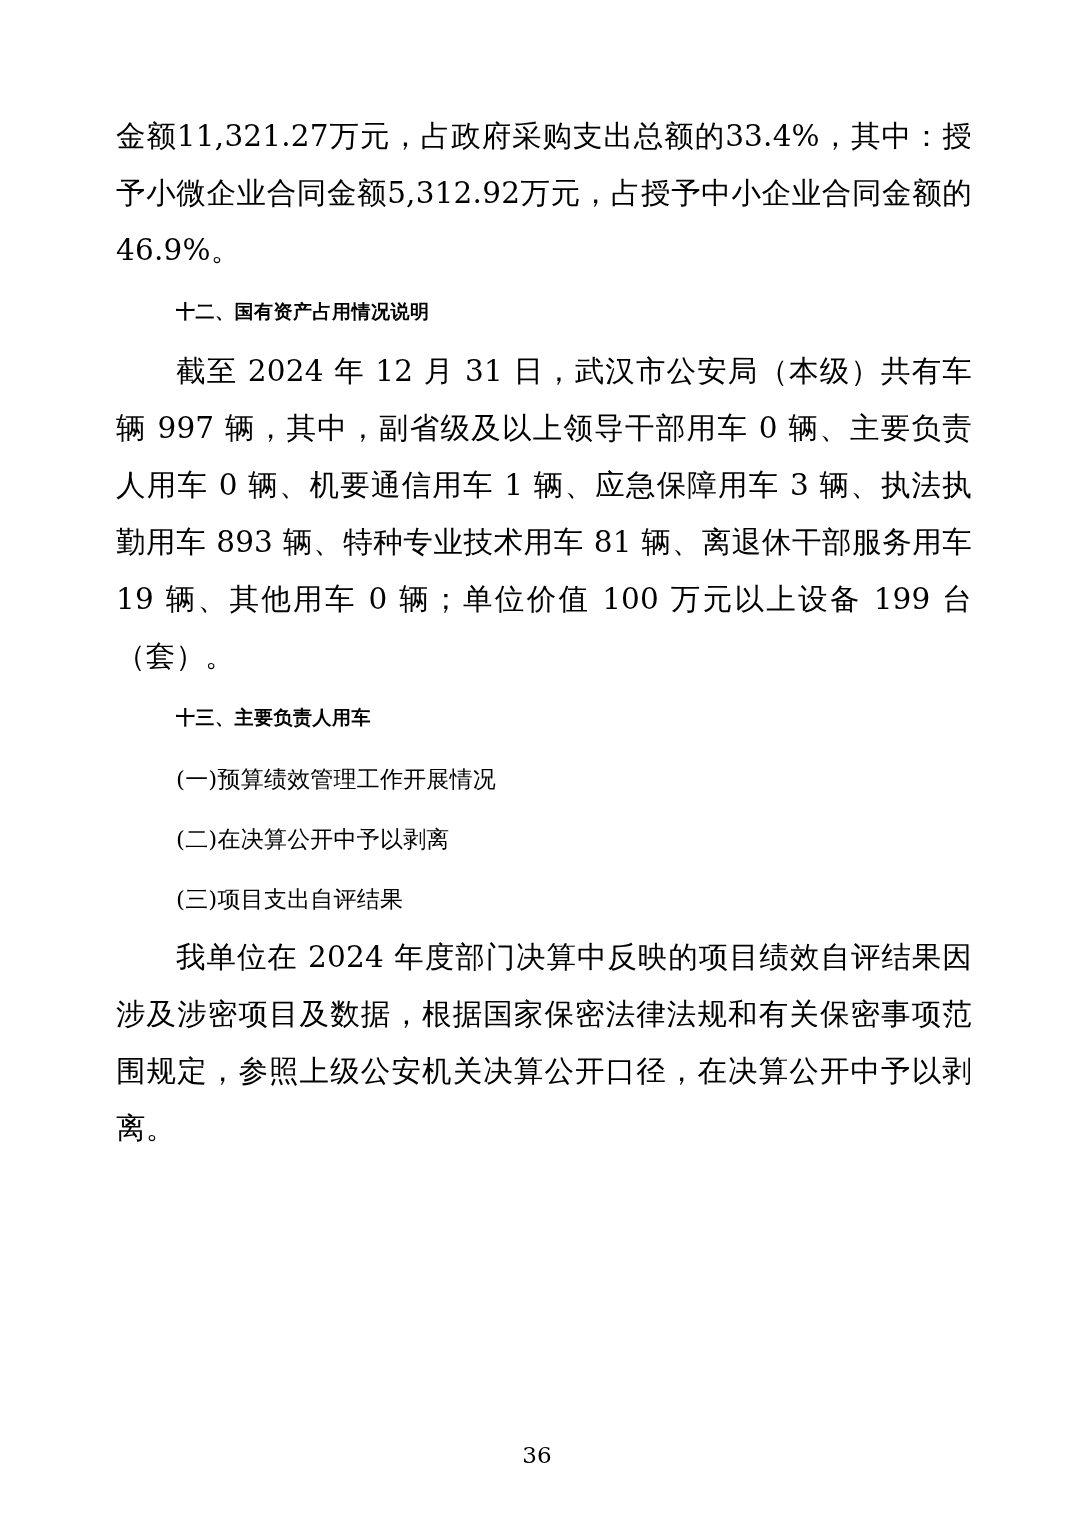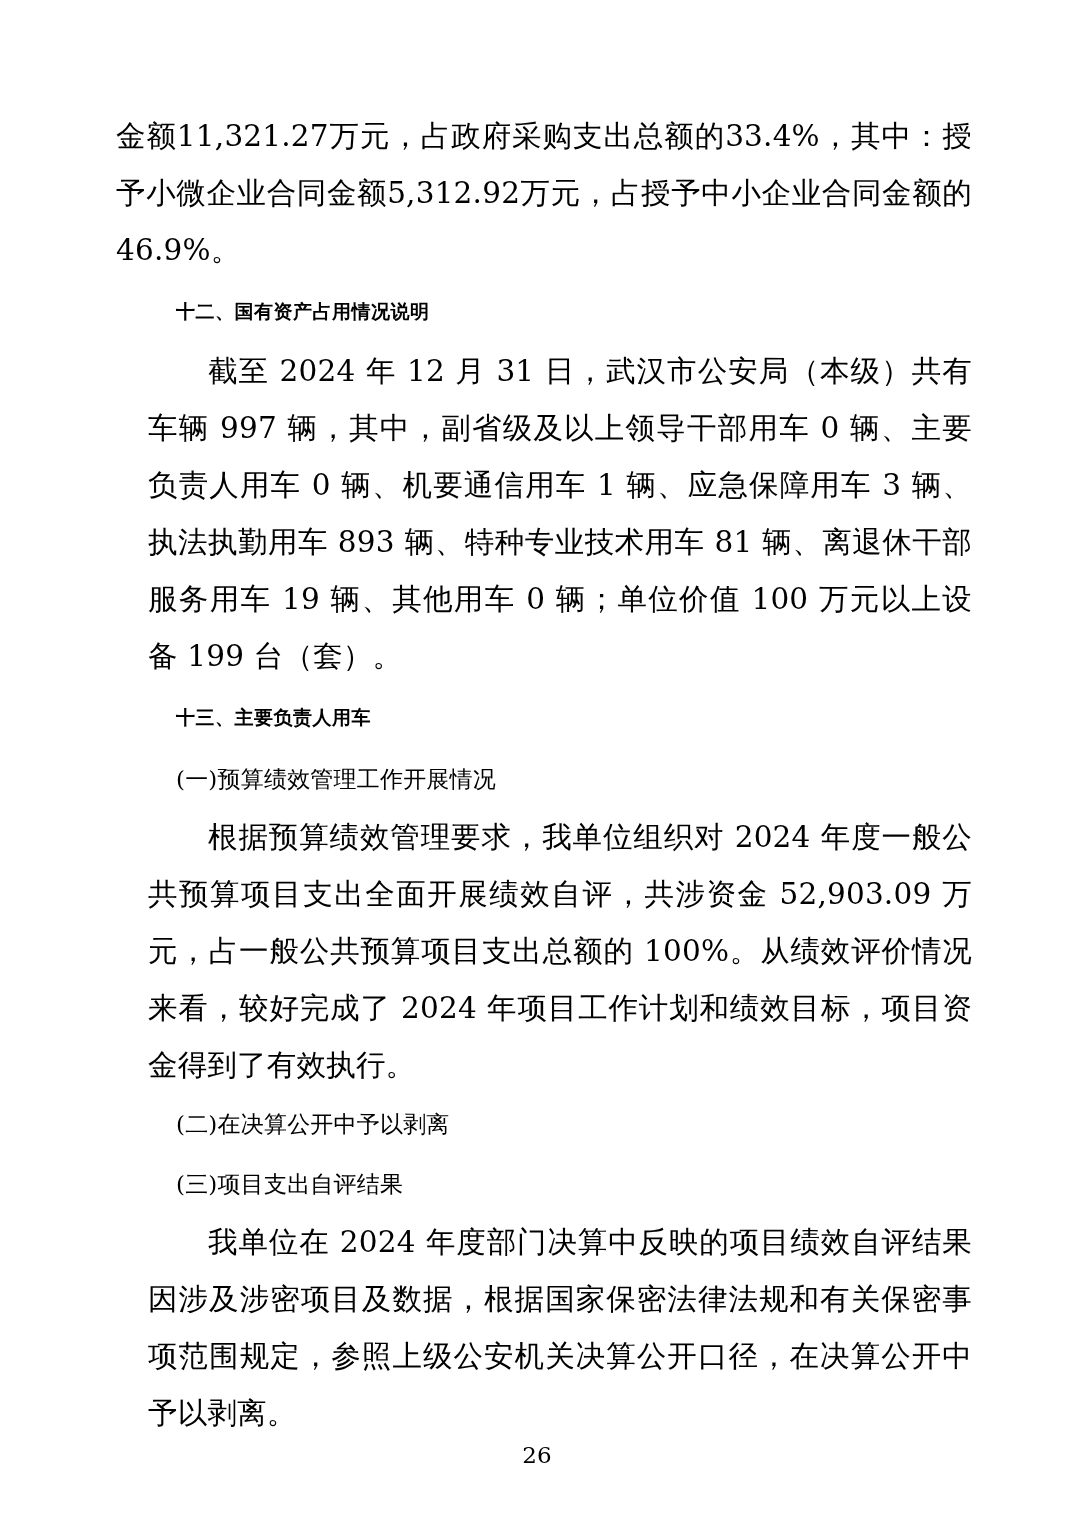--- a/index.html
+++ b/index.html
@@ -29,21 +29,20 @@
   p {
     margin: 0;
     font-size: 29.5px;
     line-height: 57px;
     text-align: justify;
     text-justify: inter-ideograph;
     letter-spacing: 0.2px;
   }
   .para {
     text-indent: 60px;
-    margin-left: 32px;
   }
   .cont {
     text-indent: 0;
   }
   .heading {
     font-family: "DejaVu Sans", "Liberation Sans", sans-serif;
     font-weight: bold;
     font-size: 19px;
     line-height: 64px;
     text-indent: 60px;
@@ -75,24 +74,23 @@
     <p class="cont">金额11,321.27万元，占政府采购支出总额的33.4%，其中：授予小微企业合同金额5,312.92万元，占授予中小企业合同金额的46.9%。</p>
 
     <h2 class="heading">十二、国有资产占用情况说明</h2>
 
     <p class="para">截至 2024 年 12 月 31 日，武汉市公安局（本级）共有车辆 997 辆，其中，副省级及以上领导干部用车 0 辆、主要负责人用车 0 辆、机要通信用车 1 辆、应急保障用车 3 辆、执法执勤用车 893 辆、特种专业技术用车 81 辆、离退休干部服务用车 19 辆、其他用车 0 辆；单位价值 100 万元以上设备 199 台（套）。</p>
 
     <h2 class="heading">十三、主要负责人用车</h2>
 
     <p class="subheading">(一)预算绩效管理工作开展情况</p>
 
-    <p class="para">根据预算绩效管理要求，我单位组织对 2024 年度一般公共预算项目支出全面开展绩效自评，共涉资金 52,903.09 万元，占一般公共预算项目支出总额的 100%。从绩效评价情况来看，较好完成了 2024 年项目工作计划和绩效目标，项目资金得到了有效执行。</p>
 
     <p class="subheading">(二)在决算公开中予以剥离</p>
 
 
     <p class="subheading">(三)项目支出自评结果</p>
 
     <p class="para">我单位在 2024 年度部门决算中反映的项目绩效自评结果因涉及涉密项目及数据，根据国家保密法律法规和有关保密事项范围规定，参照上级公安机关决算公开口径，在决算公开中予以剥离。</p>
 
   </div>
-  <div class="page-number">26</div>
+  <div class="page-number">36</div>
 </div>
 
 </body></html>

